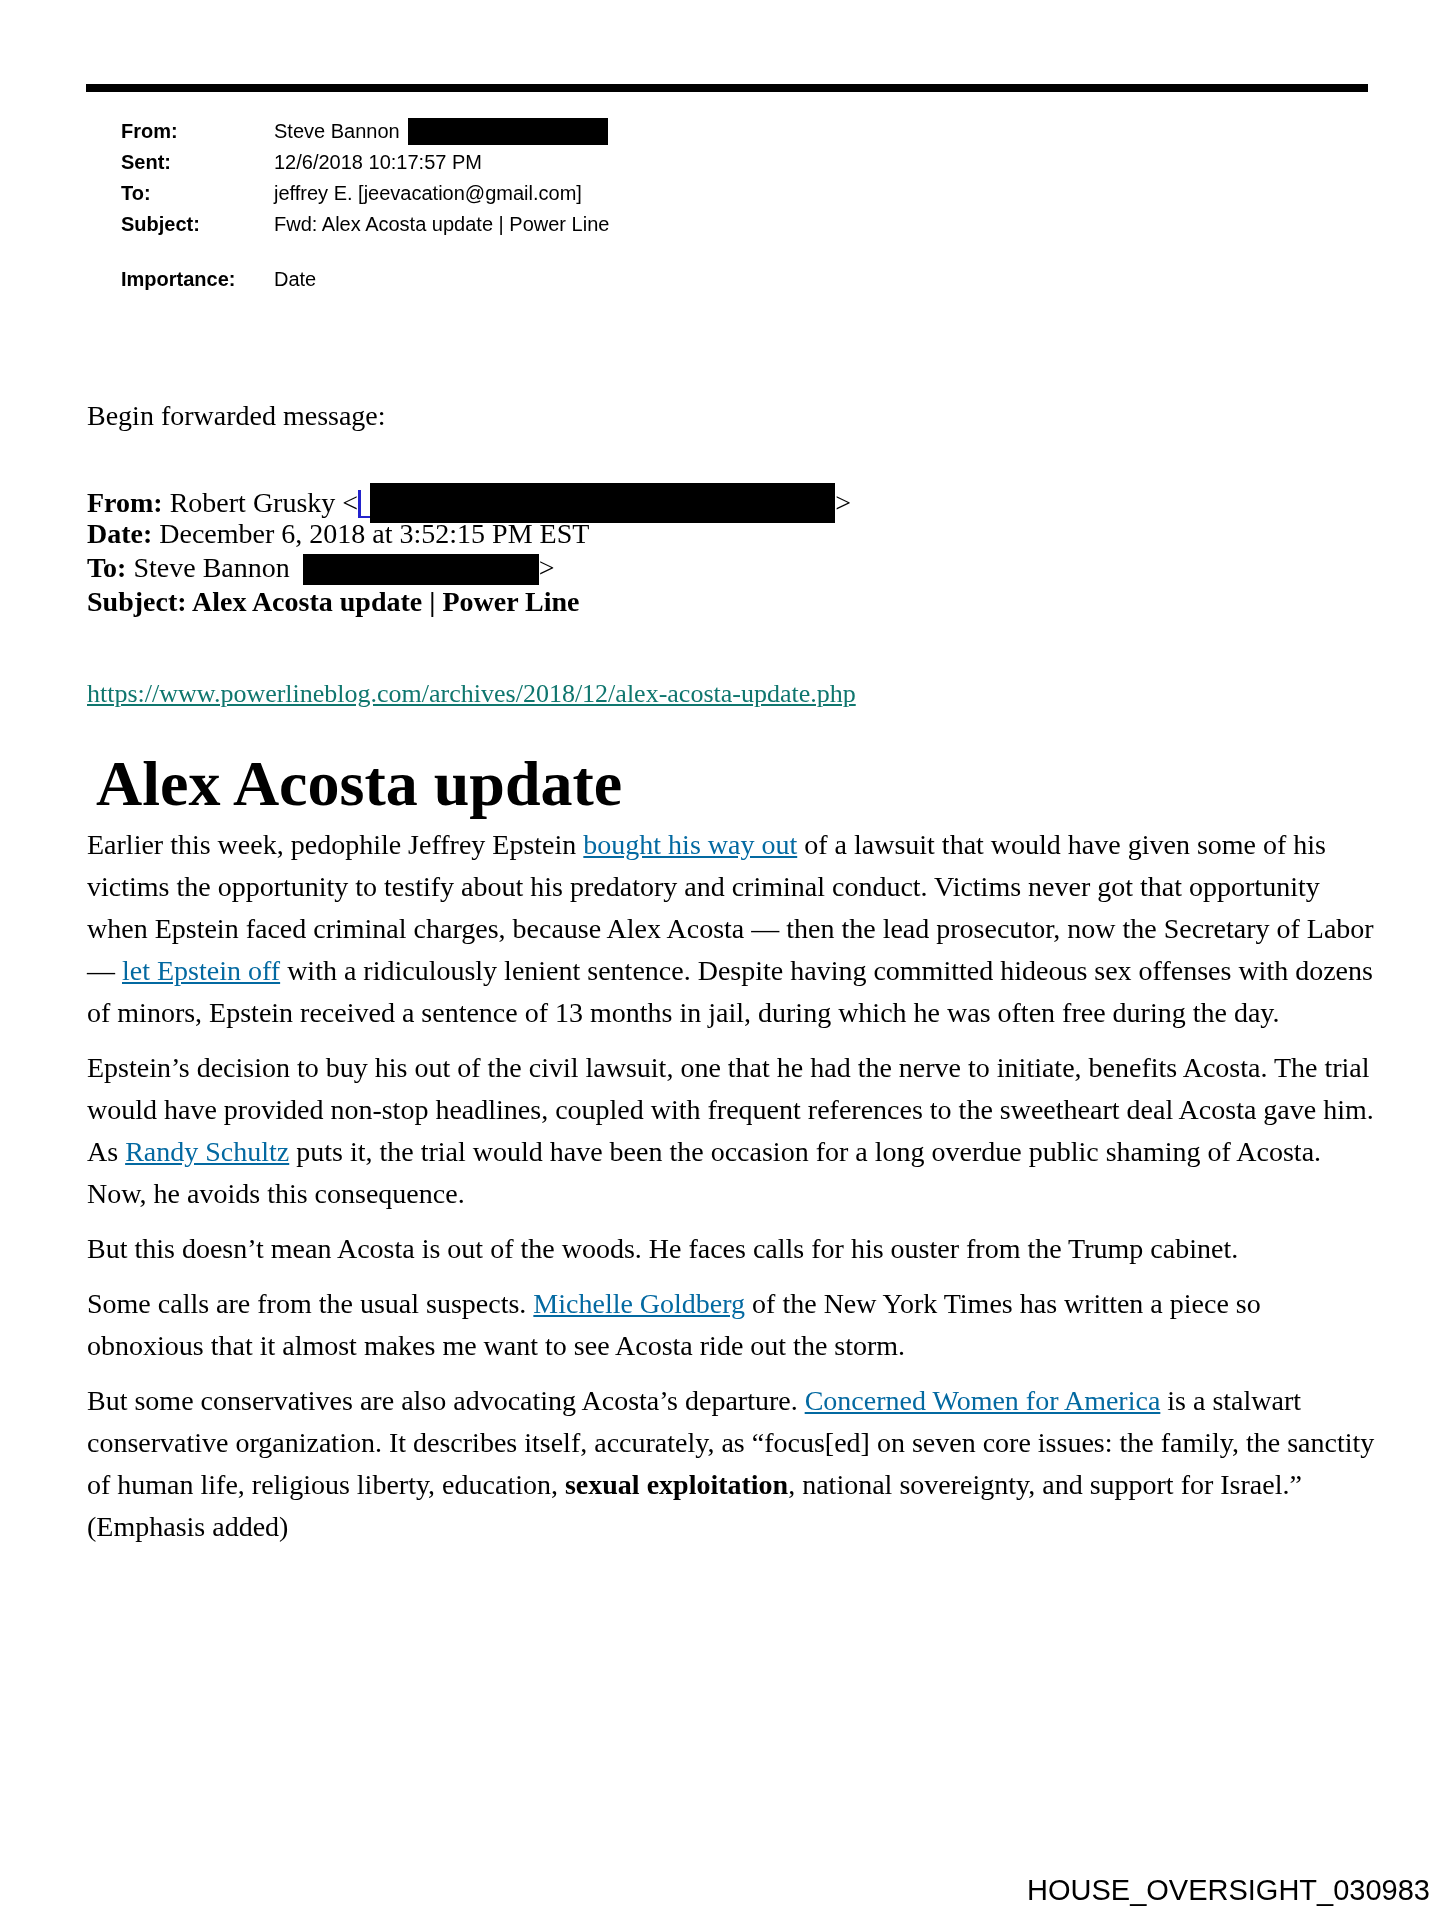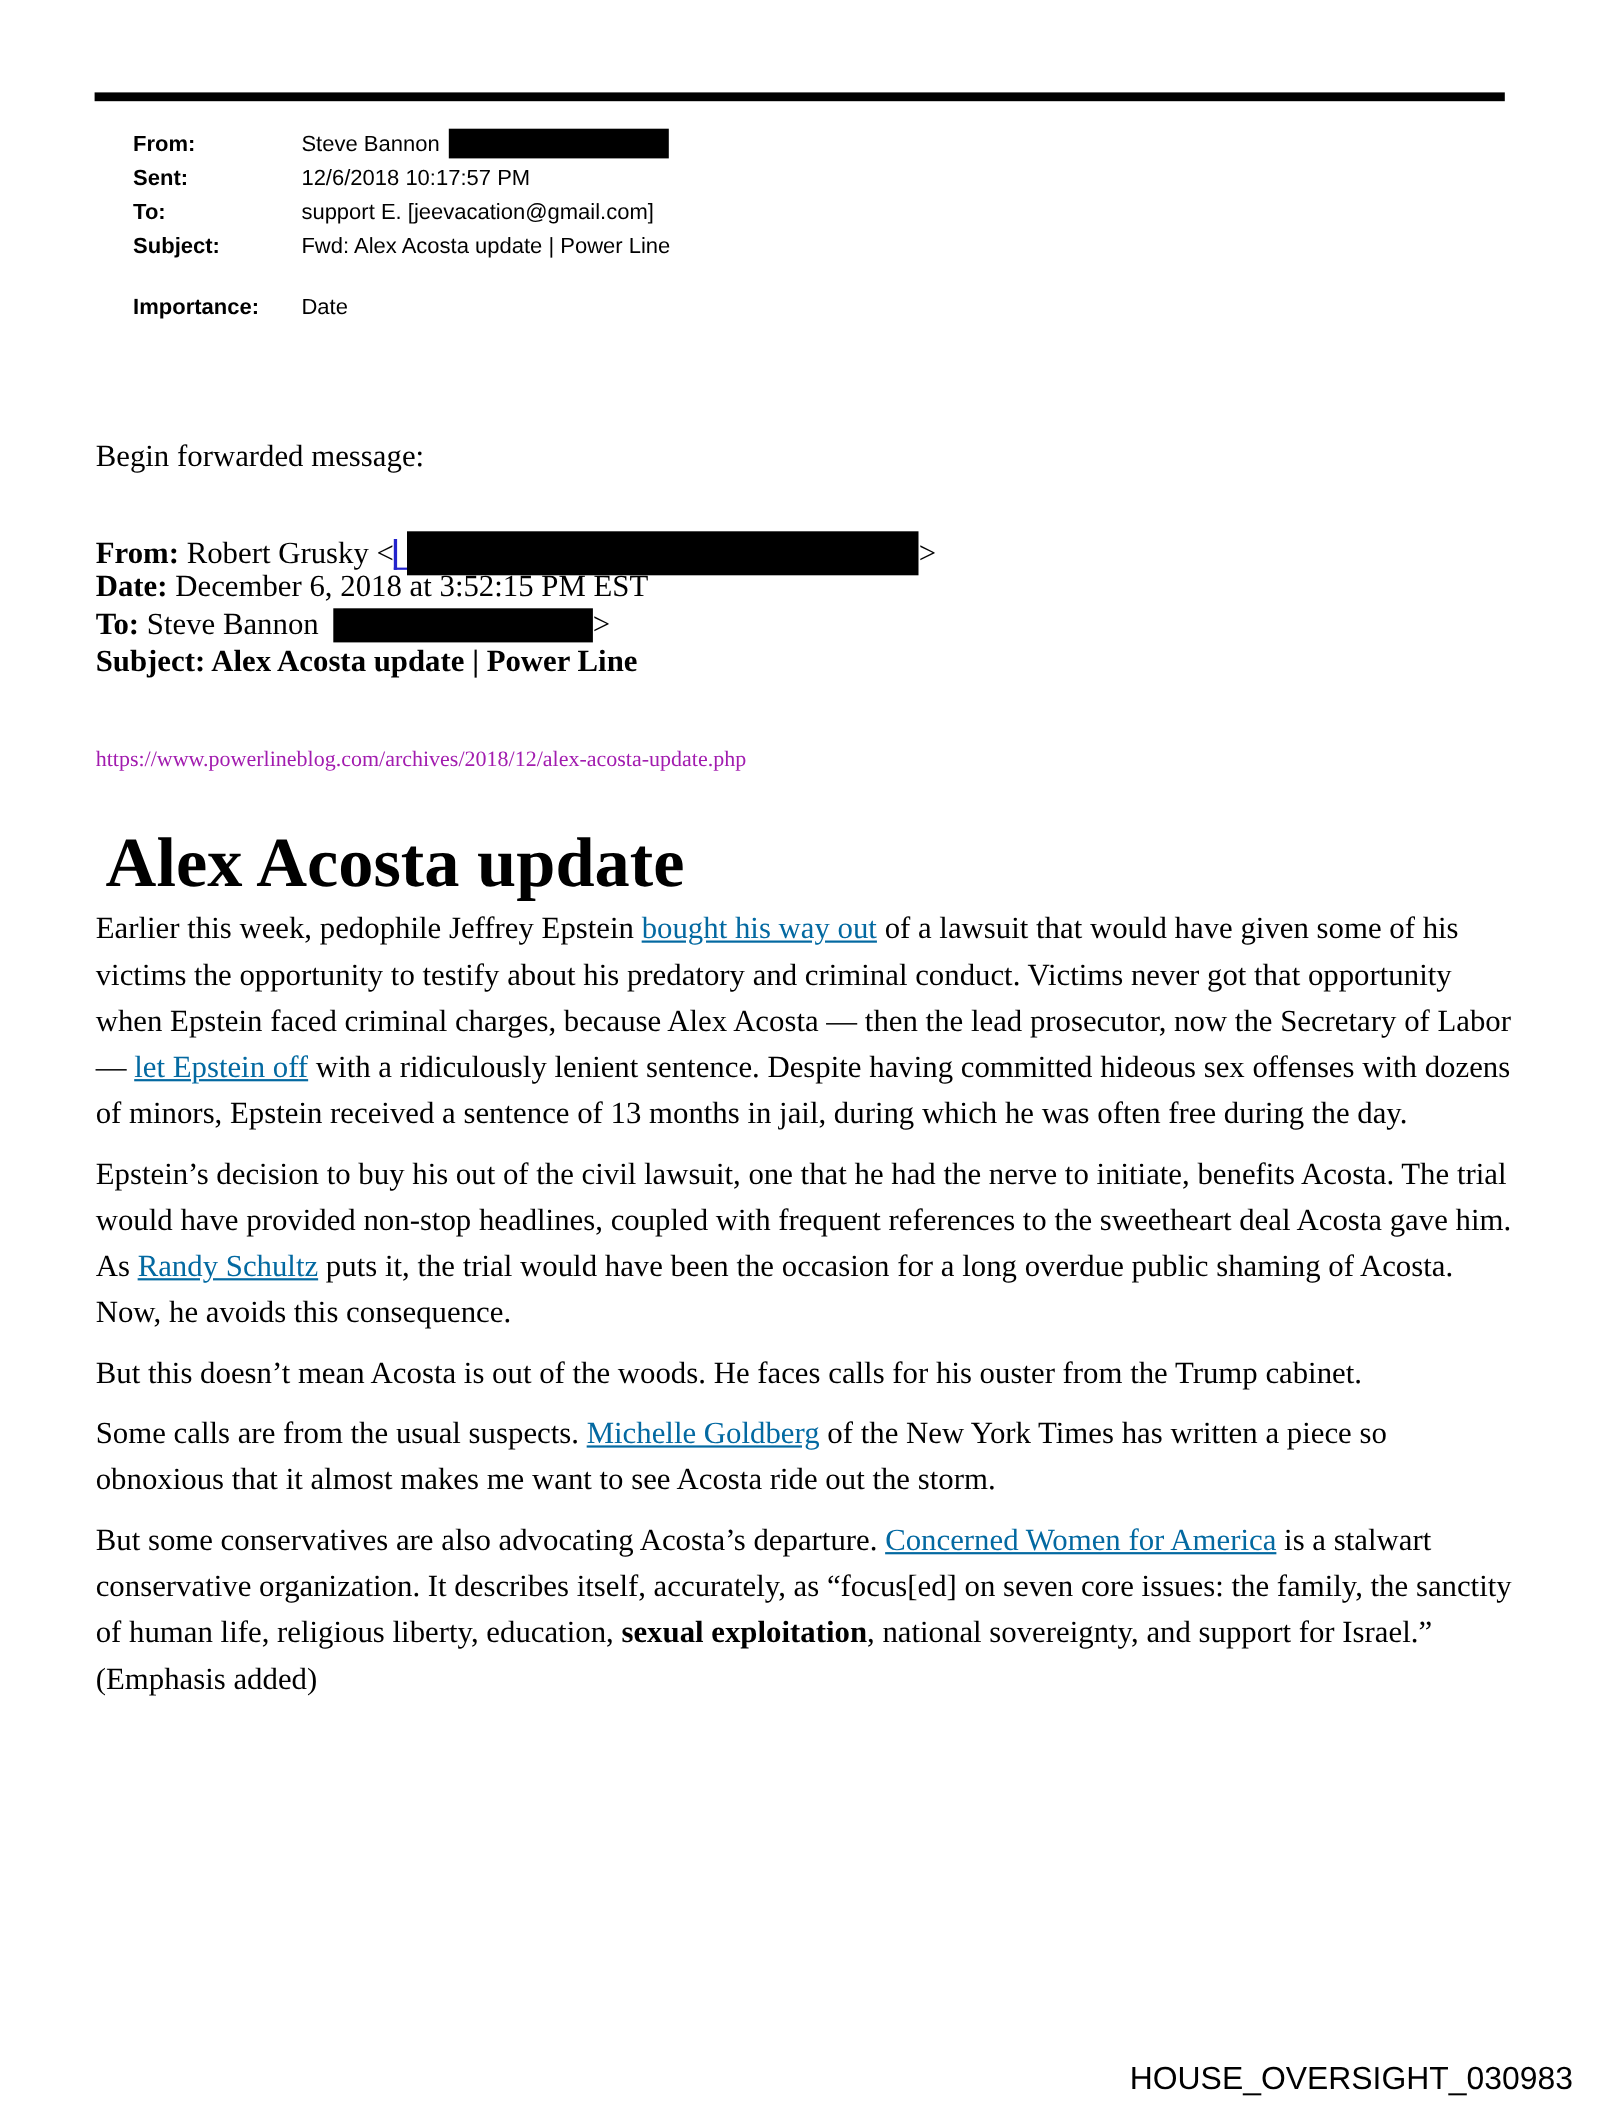--- a/index.html
+++ b/index.html
@@ -38,21 +38,21 @@
   .redact-from{width:465px;height:40px;vertical-align:-11px;}
   .redact-to{width:236px;height:31px;vertical-align:-8px;margin-left:6px;}
   .peek{
     display:inline-block;width:9px;height:26px;vertical-align:-6px;
     border-bottom:2px solid #2323CC;border-left:3px solid #2323CC;
     margin-right:0;
   }
   
   .url-link{
     position:absolute;left:87px;top:679px;
-    font-size:20px;color:#a21caf;cursor:pointer;
+    font-size:26px;color:#0f766e;text-decoration:underline;cursor:pointer;
   }
   .article-title{
     position:absolute;left:84px;top:735px;margin:12px;
     font-size:64px;font-weight:bold;letter-spacing:0px;
   }
   .paras{
     position:absolute;left:87px;top:824px;width:1292px;
     font-size:28px;line-height:42px;
   }
   .paras p{margin:0 0 13px 0;}
@@ -73,21 +73,21 @@
   <div class="top-rule"></div>
 
   <div class="hdr">
     <div class="hdr-row">
       <span class="hdr-label">From:</span><span>Steve Bannon</span><span class="redact redact-hdr"></span>
     </div>
     <div class="hdr-row">
       <span class="hdr-label">Sent:</span><span>12/6/2018 10:17:57 PM</span>
     </div>
     <div class="hdr-row">
-      <span class="hdr-label">To:</span><span>support E. [jeevacation@gmail.com]</span>
+      <span class="hdr-label">To:</span><span>jeffrey E. [jeevacation@gmail.com]</span>
     </div>
     <div class="hdr-row">
       <span class="hdr-label">Subject:</span><span>Fwd: Alex Acosta update | Power Line</span>
     </div>
     <div class="hdr-row importance">
       <span class="hdr-label">Importance:</span><span>Date</span>
     </div>
   </div>
 
   <div class="fwd-intro">Begin forwarded message:</div>

